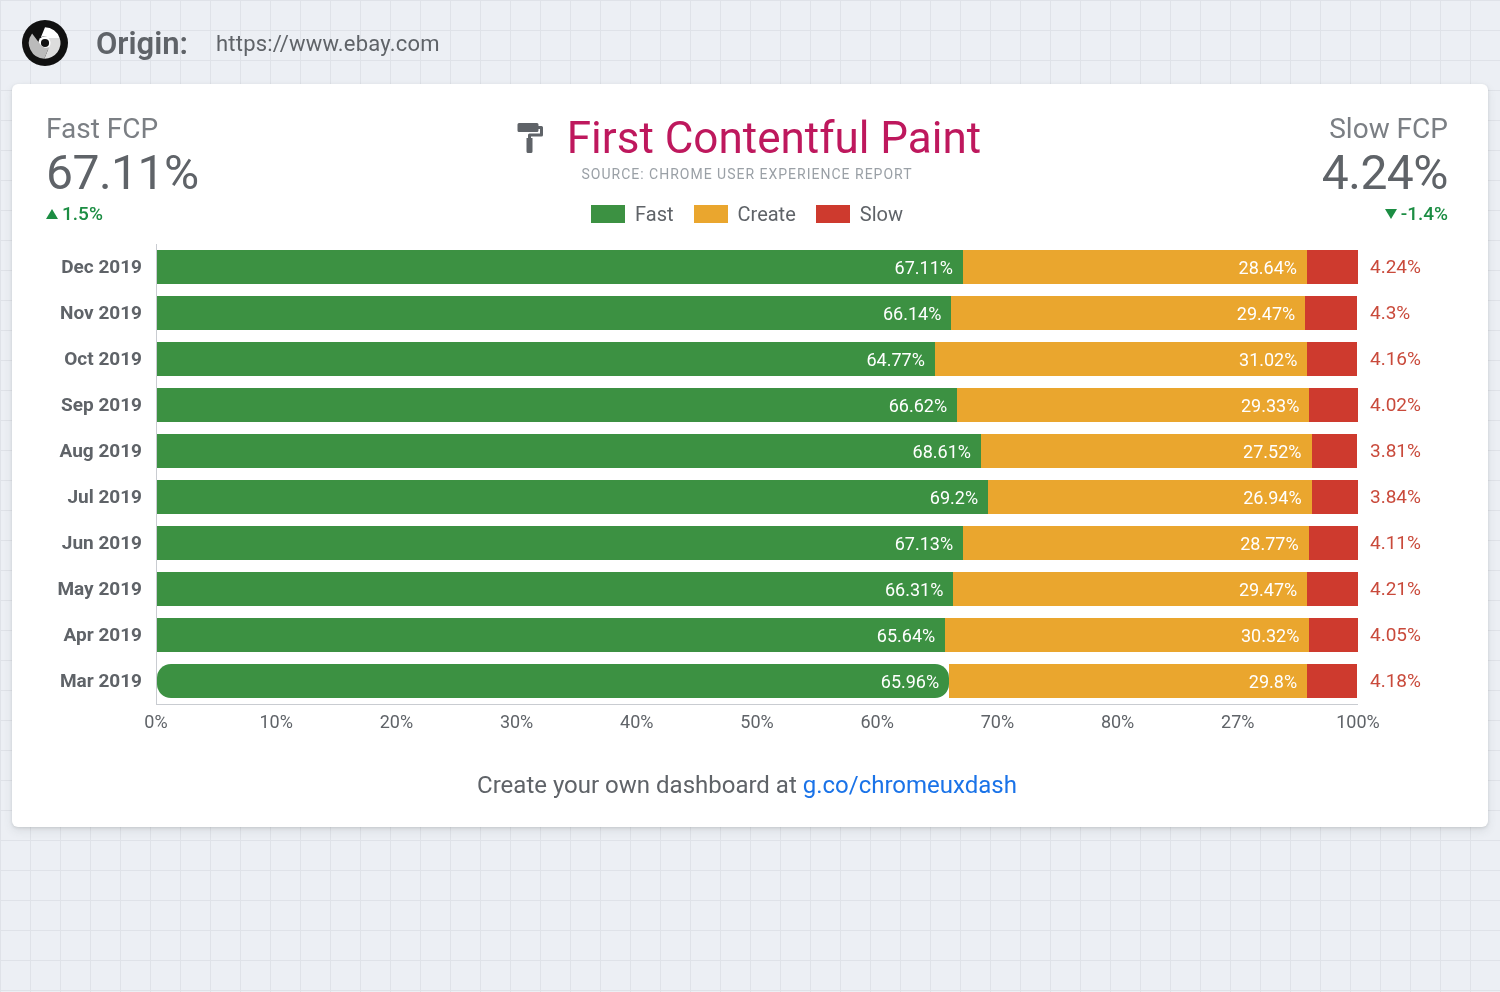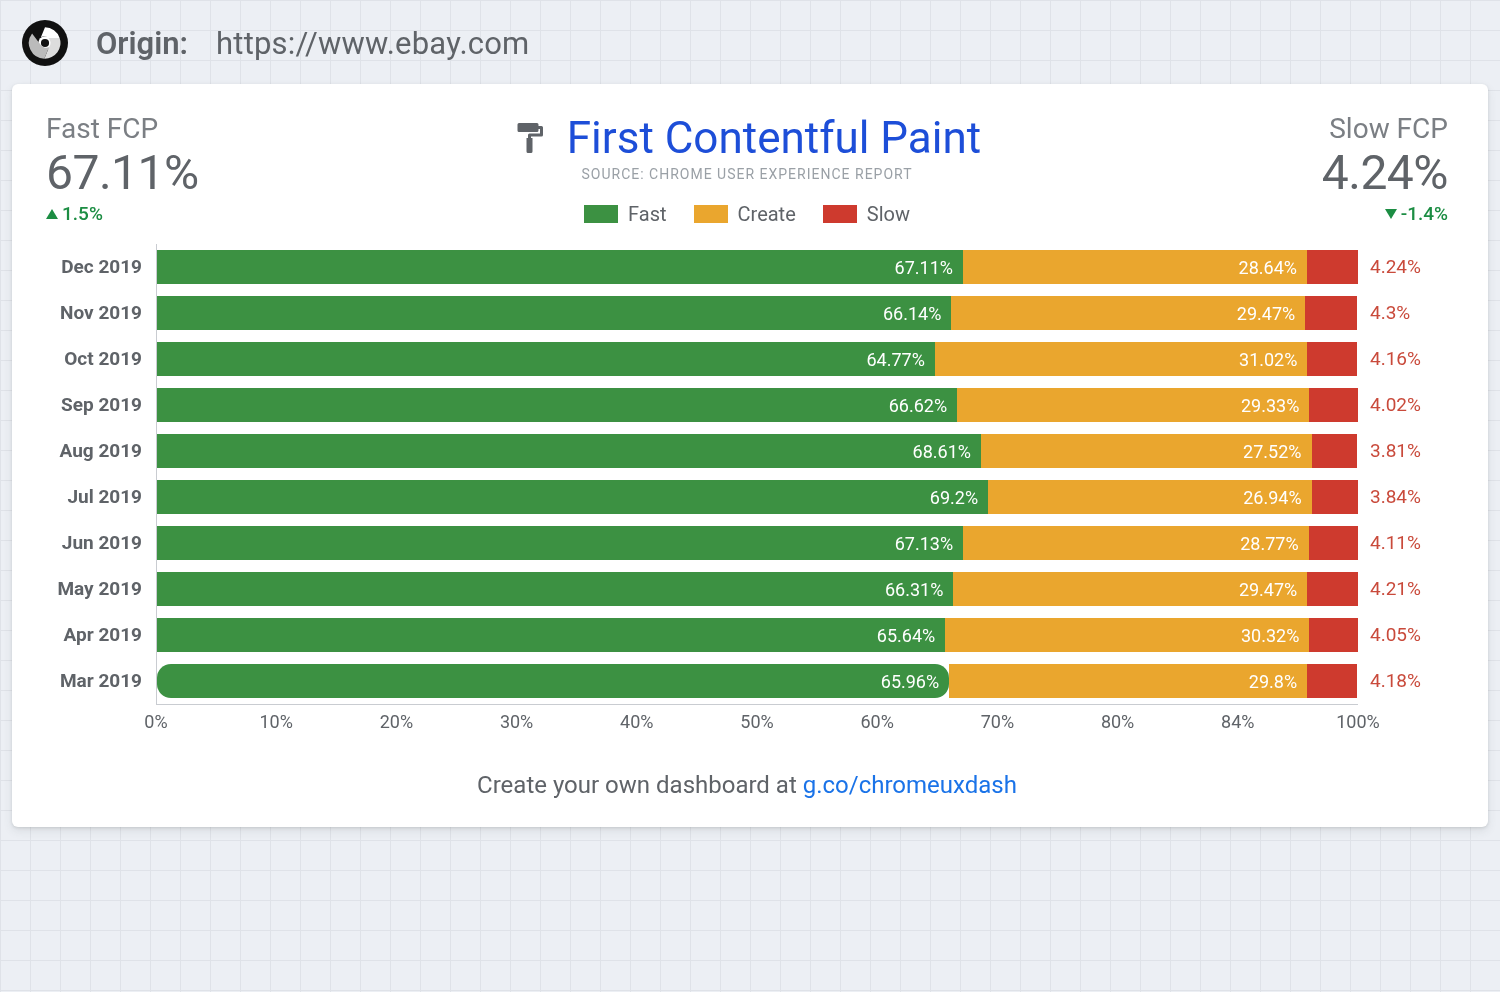--- a/index.html
+++ b/index.html
@@ -27,21 +27,21 @@
     display: flex; align-items: center; justify-content: center;
     flex-shrink: 0;
   }
   .chrome-logo svg { width: 34px; height: 34px; }
   .origin-label {
     font-size: 31px;
     font-weight: 600;
     color: #5f6368;
   }
   .origin-url {
-    font-size: 31px;
+    font-size: 22px;
     font-weight: 400;
     color: #5f6368;
     letter-spacing: .2px;
     text-align: center;
   }
 
   .card {
     background: #fff;
     border-radius: 6px;
     box-shadow: 0 1px 3px rgba(60,64,67,.15), 0 4px 10px rgba(60,64,67,.1);
@@ -61,25 +61,25 @@
   .kpi.right { text-align: right; }
   .kpi-label { font-size: 28px; color: #7b7f84; font-weight: 400; }
   .kpi-value { font-size: 48px; color: #5f6368; font-weight: 400; line-height: 1.15; letter-spacing: -.5px; }
   .kpi-delta { font-size: 19px; color: #1c8d43; font-weight: 500; display: inline-flex; align-items: center; gap: 4px; margin-top: 2px;}
   .kpi-delta .arrow { display:inline-block; width:0;height:0; }
   .arrow.up { border-left:6px solid transparent; border-right:6px solid transparent; border-bottom:10px solid #1c8d43; }
   .arrow.down { border-left:6px solid transparent; border-right:6px solid transparent; border-top:10px solid #1c8d43; }
 
   .title-block { flex: 1; text-align: center; }
   .title-line { display:flex; align-items:center; justify-content:center; gap:18px; }
-  .title-line h1 { font-size: 44px; font-weight: 400; color: #1d4ed8; }
+  .title-line h1 { font-size: 44px; font-weight: 400; color: #be185d; }
   .paint-icon { width: 36px; height: 36px; }
   .subtitle { font-size: 14px; letter-spacing: 1px; color: #9aa0a6; text-transform: uppercase; margin-top: 2px; }
 
-  .legend { display:flex; justify-content:center; gap: 27px; margin-top: 20px; }
+  .legend { display:flex; justify-content:center; gap: 20px; margin-top: 20px; }
   .legend-item { display:flex; align-items:center; gap:10px; font-size:20px; color:#5f6368; }
   .swatch { width: 34px; height: 18px; display:inline-block; }
   .c-fast { background:#3c9142; }
   .c-avg  { background:#eaa62e; }
   .c-slow { background:#ce3a2e; }
 
   .chart {
     position: relative;
     margin-top: 18px;
     display: flex;
@@ -336,21 +336,21 @@
   <div class="x-axis" id="x-axis">
       <div class="x-tick" style="left: 0%;">0%</div>
       <div class="x-tick" style="left: 10%;">10%</div>
       <div class="x-tick" style="left: 20%;">20%</div>
       <div class="x-tick" style="left: 30%;">30%</div>
       <div class="x-tick" style="left: 40%;">40%</div>
       <div class="x-tick" style="left: 50%;">50%</div>
       <div class="x-tick" style="left: 60%;">60%</div>
       <div class="x-tick" style="left: 70%;">70%</div>
       <div class="x-tick" style="left: 80%;">80%</div>
-      <div class="x-tick" style="left: 90%;">84%</div>
+      <div class="x-tick" style="left: 90%;">27%</div>
       <div class="x-tick" style="left: 100%;">100%</div>
     </div>
 
   <div class="footer">
     <span>Create your own dashboard at </span><a href="#">g.co/chromeuxdash</a>
   </div>
 
 </div>
 
 </body></html>

